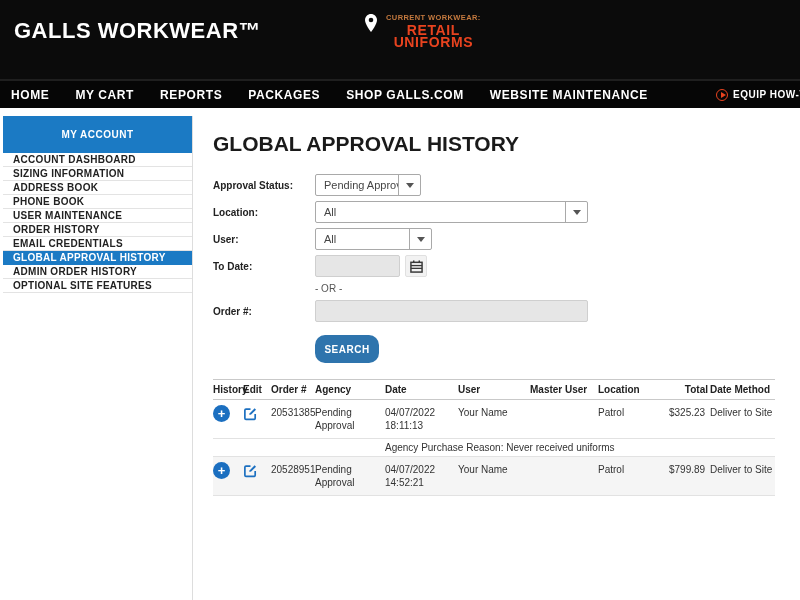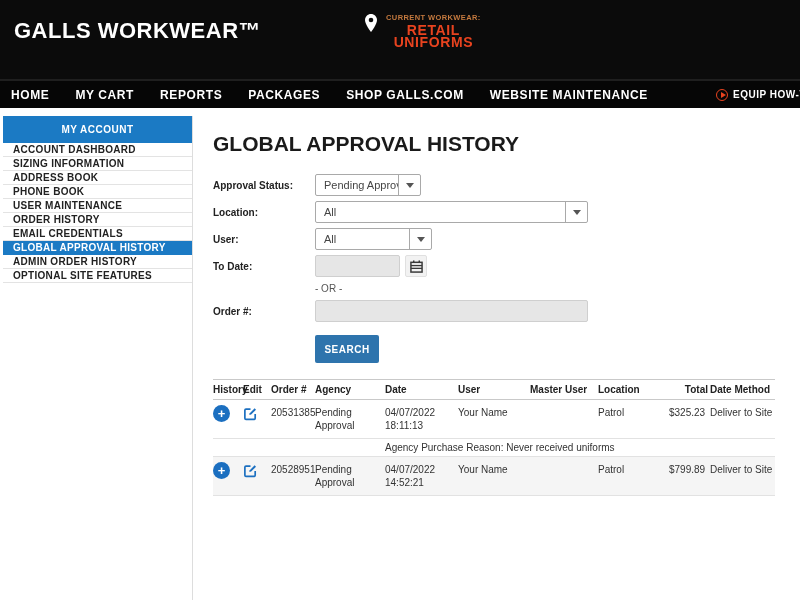--- a/index.html
+++ b/index.html
@@ -31,21 +31,21 @@
   .play-icon:after { content:""; position:absolute; left:3.5px; top:2.5px;
     border-left:5px solid var(--red,#e8431f); border-top:3.5px solid transparent;
     border-bottom:3.5px solid transparent; }
   .equip { color:#fff; font-size:10px; font-weight:700; letter-spacing:.5px;
     white-space:nowrap; }
 
   
   .content { position:relative; height:509px; }
   .sidebar { position:absolute; left:3px; top:8px; width:190px; bottom:0;
     background:#fff; border-right:1px solid #ddd; }
-  .sb-header { background:var(--blue,#1b7ac4); color:#fff; height:27px;
+  .sb-header { background:var(--blue,#1b7ac4); color:#fff; height:37px;
     display:flex; align-items:center; justify-content:center; font-size:10px;
     font-weight:700; letter-spacing:.5px; cursor:pointer; }
   .sb-item { height:14px; display:flex; align-items:center; padding-left:10px;
     font-size:10px; font-weight:700; color:#222; letter-spacing:.3px;
     border-bottom:1px solid #e3e3e3; cursor:pointer; }
   .sb-item.active { background:var(--blue,#1b7ac4); color:#fff;
     border-bottom:1px solid var(--blue,#1b7ac4); }
 
   .main { position:absolute; left:213px; top:0; width:575px; }
   .page-title { margin-top:24px; font-size:21px; font-weight:700; color:#1a1a1a;
@@ -67,21 +67,21 @@
   .txt-input { height:22px; background:#e6e6e6; border:1px solid #cfcfcf;
     border-radius:2px; font-size:11px; color:#333; padding:0 6px;
     font-family:"Liberation Sans", sans-serif; }
   .w-date { width:85px; } .w-order { width:273px; }
   .cal-btn { width:22px; height:22px; margin-left:5px; background:#f2f2f2;
     border:1px solid #e0e0e0; border-radius:2px; display:flex;
     align-items:center; justify-content:center; cursor:pointer; }
   .or-text { font-size:10px; color:#555; margin:6px 0 6px 102px; }
   .search-btn { margin:8px 0 0 102px; width:64px; height:28px;
     background:var(--search-blue,#2e74ad); color:#fff; border:none;
-    border-radius:2px; font-size:10px; font-weight:700; letter-spacing:.5px;
+    border-radius:10px; font-size:10px; font-weight:700; letter-spacing:.5px;
     cursor:pointer; font-family:"Liberation Sans", sans-serif; }
 
   
   .table { margin-top:16px; width:562px; font-size:10px; color:#333; }
   .trow { display:grid;
     grid-template-columns:30px 28px 44px 70px 73px 72px 68px 71px 41px 65px;
     align-items:start; }
   .thead { border-top:1px solid #c9c9c9; border-bottom:1px solid #c9c9c9; }
   .thead > div { font-weight:700; color:#222; padding:4px 2px 4px 0; }
   .cell { padding:6px 2px 6px 0; line-height:13px; }

